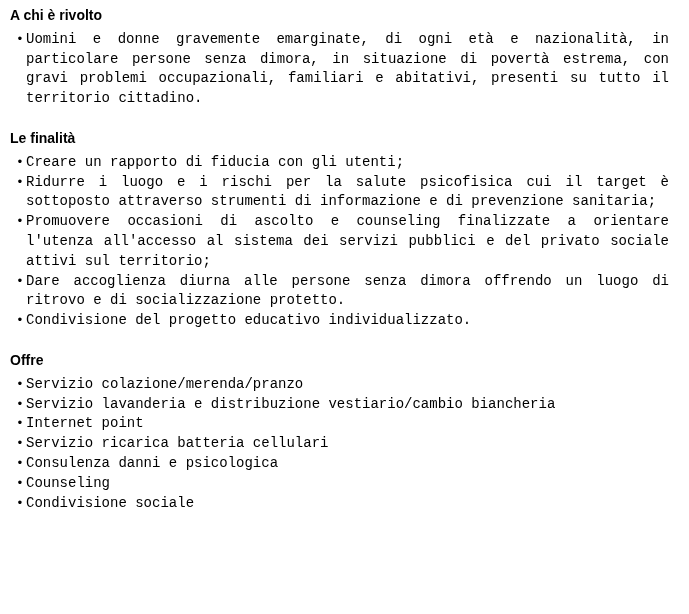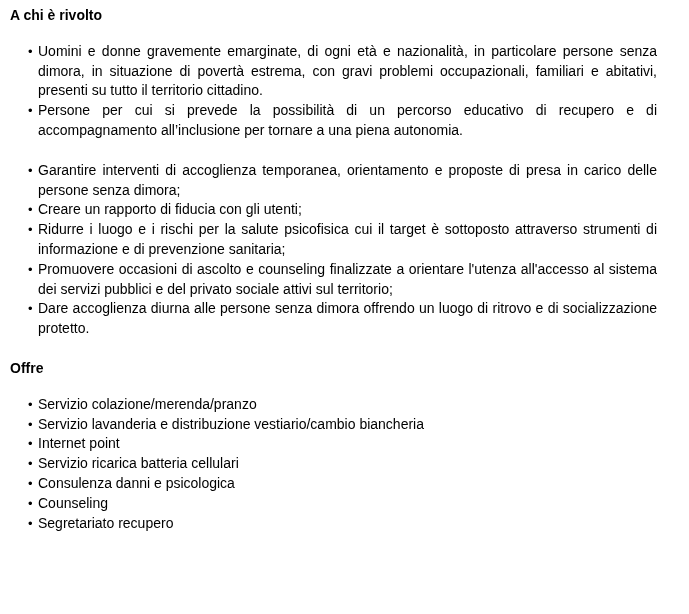--- a/index.html
+++ b/index.html
@@ -28,22 +28,23 @@
   .sec + .sec {
     margin-top: 20px;
   }
   .heading {
     font-size: 14px;
     font-weight: bold;
     line-height: 19.8px;
     margin: 0;
   }
   .list {
-    margin: 16px;
+    margin: 4px;
     padding: 0;
+    font-family: Liberation Mono, monospace;
   }
   .item {
     list-style: none;
     position: relative;
     margin-left: 12px;
     font-size: 14px;
     line-height: 19.8px;
     text-align: justify;
   }
   .item::before {
@@ -58,40 +59,40 @@
 </style>
 </head>
 <body>
 
 <div class="page">
 
   <section class="sec">
     <h2 class="heading">A chi è rivolto</h2>
     <ul class="list">
         <li class="item">Uomini e donne gravemente emarginate, di ogni età e nazionalità, in particolare persone senza dimora, in situazione di povertà estrema, con gravi problemi occupazionali, familiari e abitativi, presenti su tutto il territorio cittadino.</li>
-        <li class="item">Persone per cui si prevede la possibilità di un percorso educativo di recupero e di accompagnamento all’inclusione per tornare a una piena autonomia.</li>
       </ul>
   </section>
 
   <section class="sec">
+    <h2 class="heading">Le finalità</h2>
     <ul class="list">
-        <li class="item">Garantire interventi di accoglienza temporanea, orientamento e proposte di presa in carico delle persone senza dimora;</li>
         <li class="item">Creare un rapporto di fiducia con gli utenti;</li>
         <li class="item">Ridurre i luogo e i rischi per la salute psicofisica cui il target è sottoposto attraverso strumenti di informazione e di prevenzione sanitaria;</li>
         <li class="item">Promuovere occasioni di ascolto e counseling finalizzate a orientare l'utenza all'accesso al sistema dei servizi pubblici e del privato sociale attivi sul territorio;</li>
         <li class="item">Dare accoglienza diurna alle persone senza dimora offrendo un luogo di ritrovo e di socializzazione protetto.</li>
+        <li class="item">Condivisione del progetto educativo individualizzato.</li>
       </ul>
   </section>
 
   <section class="sec">
     <h2 class="heading">Offre</h2>
     <ul class="list">
         <li class="item">Servizio colazione/merenda/pranzo</li>
         <li class="item">Servizio lavanderia e distribuzione vestiario/cambio biancheria</li>
         <li class="item">Internet point</li>
         <li class="item">Servizio ricarica batteria cellulari</li>
         <li class="item">Consulenza danni e psicologica</li>
         <li class="item">Counseling</li>
-        <li class="item">Segretariato recupero</li>
+        <li class="item">Condivisione sociale</li>
       </ul>
   </section>
 
 </div>
 
 </body></html>

